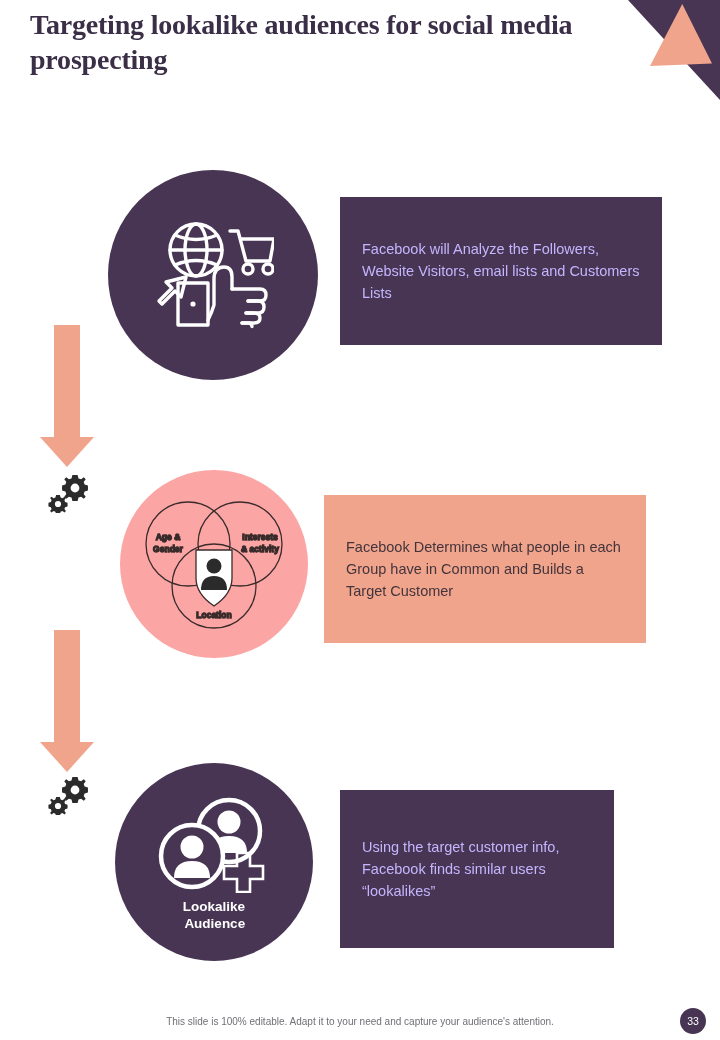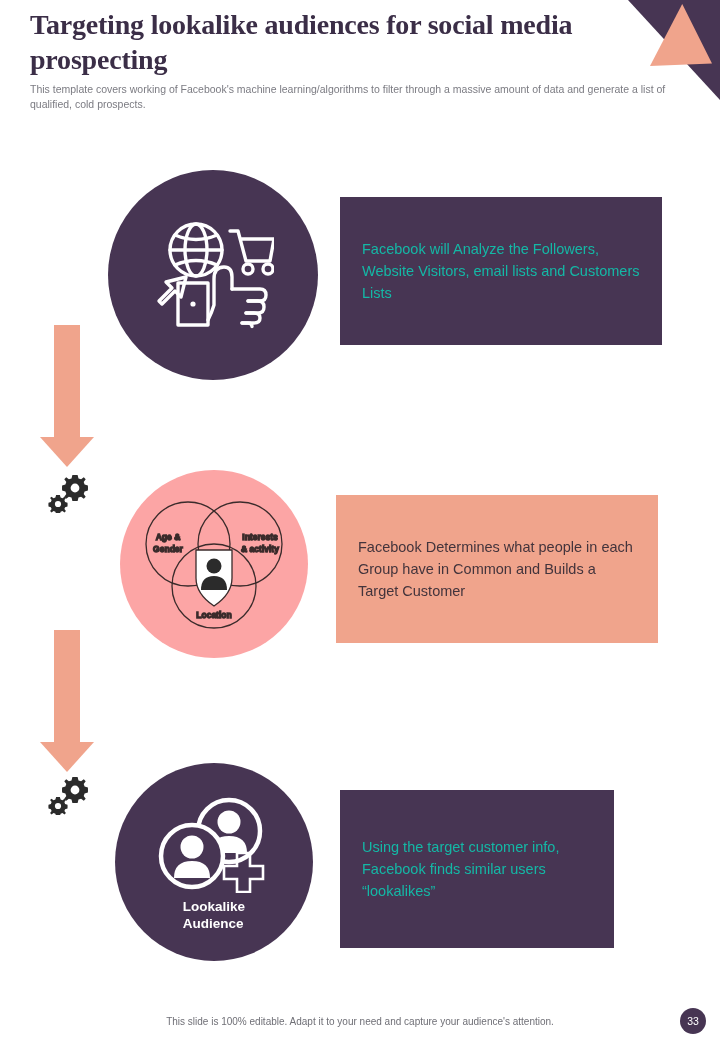--- a/index.html
+++ b/index.html
@@ -42,21 +42,21 @@
   .circle.dark{ background:#473553; }
   .circle.light{ background:#fca5a5; }
 
   .textbox{
     position:absolute; display:flex; align-items:center;
     padding:0 22px;
   }
   .textbox.dark{ background:#473553; }
   .textbox.light{ background:#f0a48c; }
   .textbox p{ font-size:14.5px; line-height:1.52; }
-  .textbox.dark p{ color:#14b8a6; }
+  .textbox.dark p{ color:#c4b5fd; }
   .textbox.light p{ color:#43343c; }
 
   
   .arrow{ position:absolute; width:54px; }
   .arrow .shaft{
     width:26px; margin:0 auto; background:#f0a48c;
   }
   .arrow .head{
     width:0; height:0; margin:0 auto;
     border-left:27px solid transparent;
@@ -68,21 +68,21 @@
   .gears{ position:absolute; width:50px; height:40px; }
   .gears svg{ display:block; }
 
   
   .venn-label{
     font-size:8.5px; font-weight:bold; fill:#1f1f1f;
     font-family:"Liberation Sans", sans-serif;
   }
   .circle-caption{
     color:#ffffff; font-weight:bold; font-size:13.5px;
-    text-align:left; line-height:1.25; margin-top:2px;
+    text-align:right; line-height:1.25; margin-top:2px;
   }
 
   
   .footer-text{
     position:absolute; left:0; right:0; top:1016px;
     text-align:center; font-size:10px; color:#6f6f76;
   }
   .page-badge{
     position:absolute; right:14px; top:1008px;
     width:26px; height:26px; border-radius:50%;
@@ -93,21 +93,20 @@
 </head>
 <body>
 
 <div class="corner-wrap">
   <div class="corner-dark"></div>
   <div class="corner-light"></div>
 </div>
 
 <div class="header">
   <div class="title">Targeting lookalike audiences for social media prospecting</div>
-  <div class="subtitle">This template covers working of Facebook's machine learning/algorithms to filter through a massive amount of data and generate a list of qualified, cold prospects.</div>
 </div>
 
 <div class="circle dark" style="left:108px; top:170px; width:210px; height:210px;">
   <span>
     <svg width="122" height="112" viewBox="0 0 122 112" fill="none" stroke="#ffffff" stroke-width="3.4" stroke-linejoin="round" stroke-linecap="round">
 
       <circle cx="44" cy="33" r="26"></circle>
       <ellipse cx="44" cy="33" rx="11" ry="26"></ellipse>
       <line x1="18" y1="33" x2="70" y2="33"></line>
       <path d="M23 18 Q44 27 65 18"></path>
@@ -162,21 +161,21 @@
 
       <text class="venn-label" x="34" y="54" text-anchor="middle">Age  &amp;</text>
       <text class="venn-label" x="34" y="66" text-anchor="middle">Gender</text>
       <text class="venn-label" x="126" y="54" text-anchor="middle">Interests</text>
       <text class="venn-label" x="126" y="66" text-anchor="middle">&amp; activity</text>
       <text class="venn-label" x="80" y="132" text-anchor="middle">Location</text>
     </svg>
   </span>
 </div>
 
-<div class="textbox light" style="left:336px; top:495px; width:322px; height:148px;">
+<div class="textbox light" style="left:324px; top:495px; width:322px; height:148px;">
   <p>Facebook Determines what  people in each Group have in Common and Builds a Target Customer</p>
 </div>
 
 <div class="arrow" style="left:40px; top:630px;">
   <div class="shaft" style="height:112px;"></div>
   <div class="head"></div>
 </div>
 <div class="gears" style="left:45px; top:775px;">
   <svg width="50" height="40" viewBox="0 0 50 40" fill="#2b2b2b">
     <path d="M30 2 l2.6 .1 .9 3.3 2.6 .9 2.7-2 1.9 1.9 -2 2.7 .9 2.6 3.3 .9 .1 2.6 -.1 2.6 -3.3 .9 -.9 2.6 2 2.7 -1.9 1.9 -2.7-2 -2.6 .9 -.9 3.3 -2.6 .1 -2.6-.1 -.9-3.3 -2.6-.9 -2.7 2 -1.9-1.9 2-2.7 -.9-2.6 -3.3-.9 -.1-2.6 .1-2.6 3.3-.9 .9-2.6 -2-2.7 1.9-1.9 2.7 2 2.6-.9 .9-3.3z"></path>

